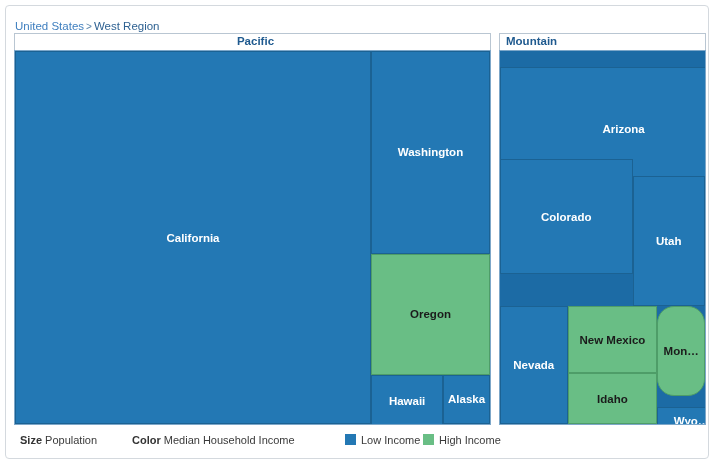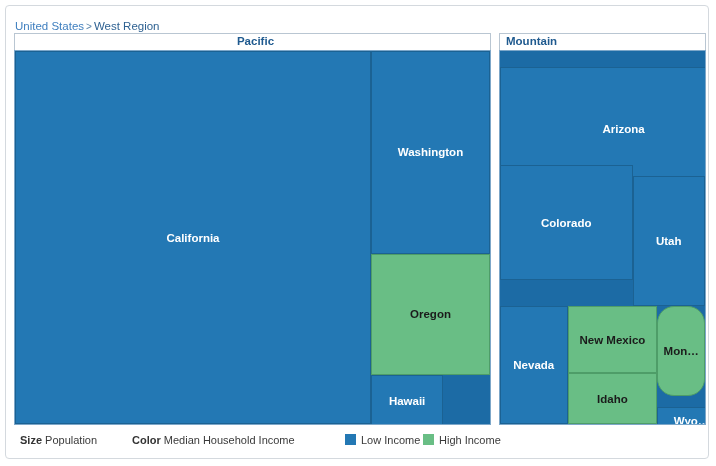--- a/index.html
+++ b/index.html
@@ -178,30 +178,33 @@
           </div>
           <div class="tile low" style="left: 356.012px; top: 0px; width: 118.987px; height: 202.614px;">
             <span class="tile-label">Washington</span>
           </div>
           <div class="tile high" style="left: 356.012px; top: 202.614px; width: 118.987px; height: 120.964px;">
             <span class="tile-label">Oregon</span>
           </div>
           <div class="tile low" style="left: 356.012px; top: 323.577px; width: 72.2px; height: 53px;">
             <span class="tile-label">Hawaii</span>
           </div>
+          <div class="tile low" style="left: 428.212px; top: 323.577px; width: 46.7875px; height: 49.4225px;">
+            <span class="tile-label">Alaska</span>
+          </div>
         </div>
     </div>
 
     <div class="panel" id="panel-mountain" style="left:485px; width:207px;">
       <div class="panel-header">Mountain</div>
       <div class="panel-body" id="body-mountain">
           <div class="tile low" style="left: 0px; top: 16px; width: 247px; height: 124.992px;">
             <span class="tile-label">Arizona</span>
           </div>
-          <div class="tile low" style="left: 0px; top: 114px; width: 132.532px; height: 115px;">
+          <div class="tile low" style="left: 0px; top: 108px; width: 132.532px; height: 115px;">
             <span class="tile-label">Colorado</span>
           </div>
           <div class="tile low" style="left: 0px; top: 255.057px; width: 67.5475px; height: 117.943px;">
             <span class="tile-label">Nevada</span>
           </div>
           <div class="tile low" style="left: 132.532px; top: 124.992px; width: 72.4675px; height: 130.065px;">
             <span class="tile-label">Utah</span>
           </div>
           <div class="tile high" style="left: 67.5475px; top: 255.057px; width: 89.79px; height: 67.3265px;">
             <span class="tile-label">New Mexico</span>

